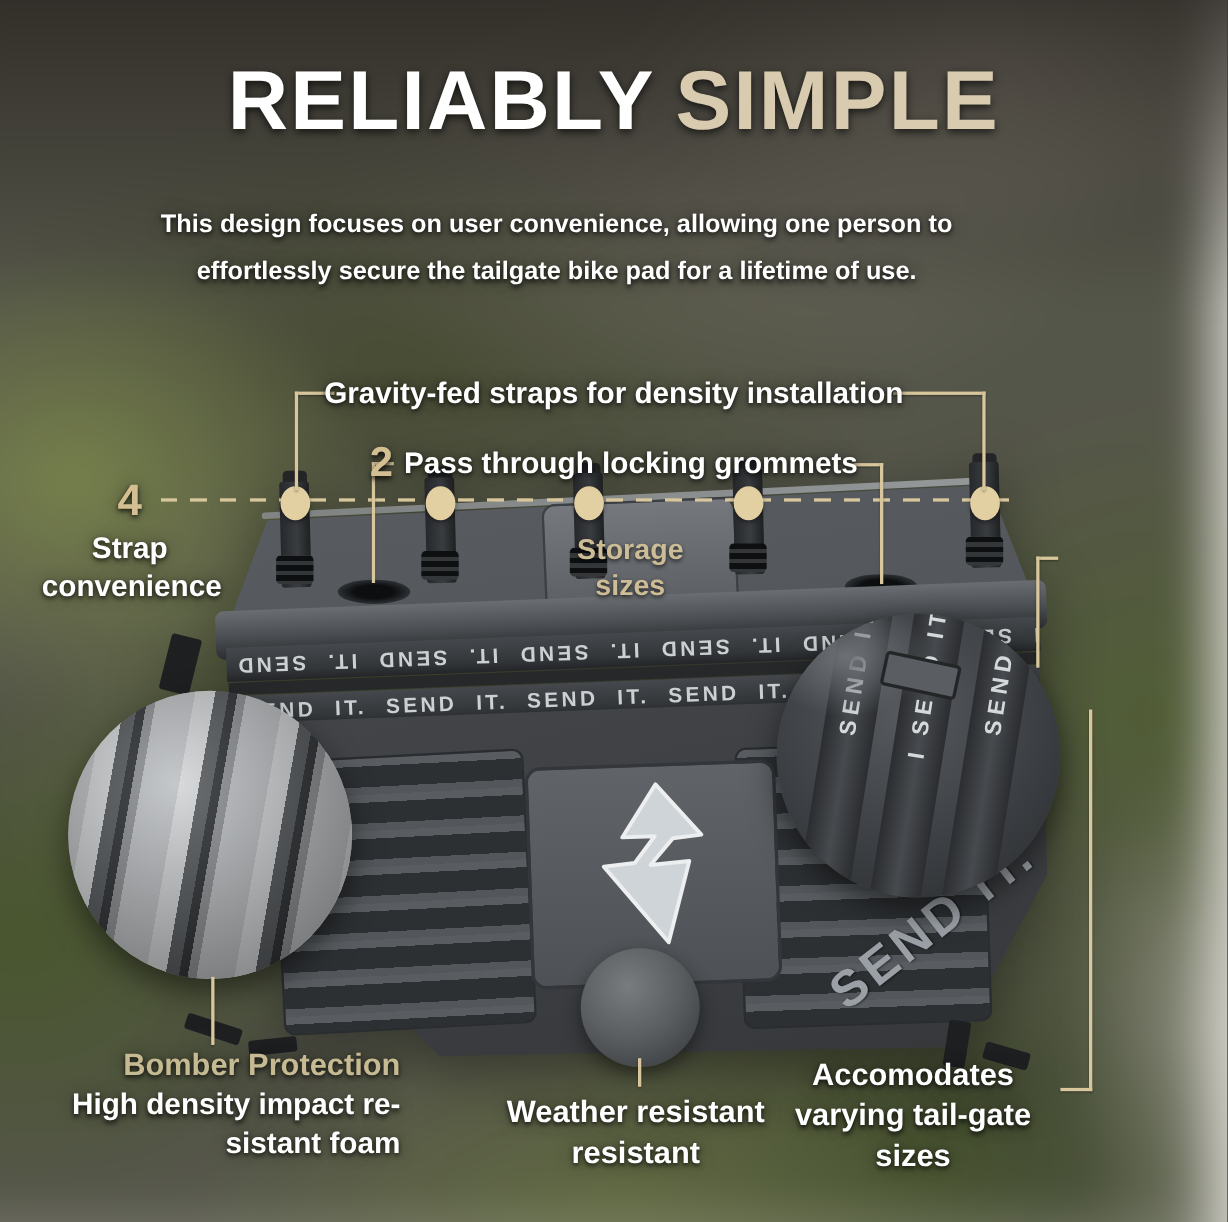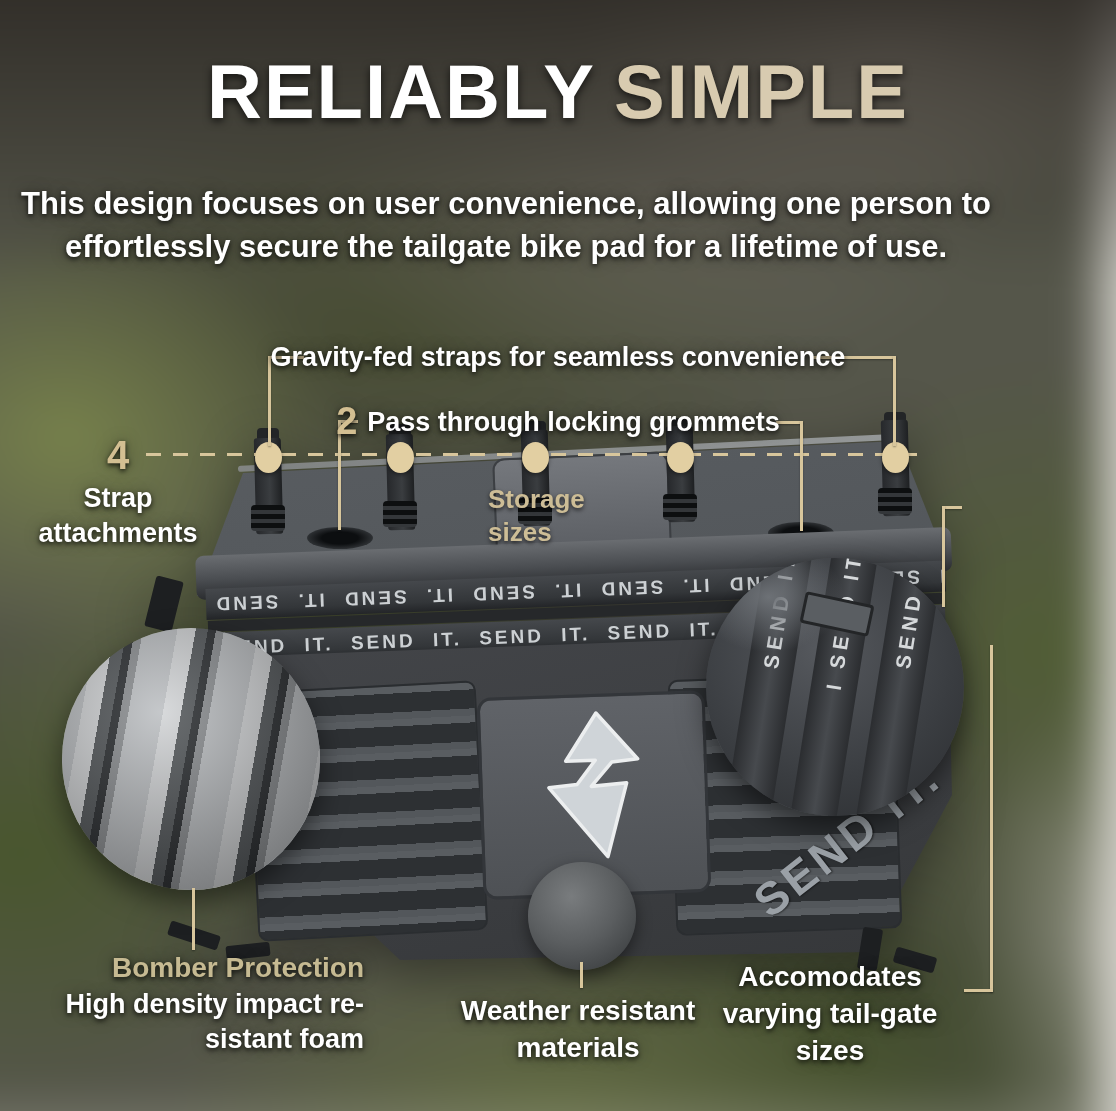--- a/index.html
+++ b/index.html
@@ -126,27 +126,27 @@
     background:repeating-linear-gradient(90deg,#d8c69c 0 15px, rgba(0,0,0,0) 15px 27px);
   }
   .dot{position:absolute;width:27px;height:31px;border-radius:50%;background:#e2cfa2;top:442px;box-shadow:0 2px 4px rgba(0,0,0,.4);}
 
   
   .tx{position:absolute;color:#fff;font-weight:700;
     text-shadow:0 2px 5px rgba(0,0,0,.8), 0 0 16px rgba(0,0,0,.35);}
   .title{left:0;width:1116px;top:48px;text-align:center;font-size:76px;letter-spacing:2px;white-space:nowrap;
     text-shadow:0 3px 8px rgba(0,0,0,.7);}
   .title .w2{color:#d8cbb0;margin-left:18px;}
-  .subtitle{left:0;width:1012px;top:182px;text-align:center;font-size:31px;line-height:43px;}
+  .subtitle{left:0;width:1012px;top:182px;text-align:center;font-size:23px;line-height:43px;}
   .gravity{left:0;width:1116px;top:342px;text-align:center;font-size:27px;white-space:nowrap;}
   .grommets{left:0;width:1116px;top:400px;text-align:center;font-size:27px;white-space:nowrap;}
   .grommets .num{font-size:38px;color:#d3bf92;margin-right:10px;vertical-align:-3px;}
   .strap-co{left:38px;top:438px;width:160px;text-align:center;font-size:27px;line-height:35px;}
   .strap-co .num{font-size:40px;display:block;color:#d3bf92;margin-bottom:8px;}
-  .storage{left:488px;top:483px;width:170px;text-align:left;font-size:26px;line-height:33px;color:#cdbd96;text-shadow:0 2px 4px rgba(0,0,0,.7);}
+  .storage{left:488px;top:483px;width:170px;text-align:center;font-size:26px;line-height:33px;color:#cdbd96;text-shadow:0 2px 4px rgba(0,0,0,.7);}
   .noframe{left:958px;top:490px;font-size:27px;line-height:35px;}
   .bomber{left:48px;top:950px;width:316px;text-align:right;font-size:27px;line-height:35px;}
   .bomber .bt{color:#c6ba92;font-size:28px;display:block;margin-bottom:2px;}
   .weather{left:428px;top:992px;width:300px;text-align:center;font-size:28px;line-height:37px;}
   .accom{right:146px;top:958px;width:280px;text-align:center;font-size:28px;line-height:37px;}
 </style>
 </head>
 <body>
 
 <div class="stage">
@@ -252,47 +252,47 @@
 
   <div class="tx title">
     <span class="w1">RELIABLY</span><span class="w2">SIMPLE</span>
   </div>
 
   <div class="tx subtitle">
     <div>This design focuses on user convenience, allowing one person to</div>
     <div>effortlessly secure the tailgate bike pad for a lifetime of use.</div>
   </div>
 
-  <div class="tx gravity">Gravity-fed straps for seamless convenience</div>
+  <div class="tx gravity">Gravity-fed straps for density installation</div>
 
   <div class="tx grommets">
     <span class="num">2</span><span>Pass through locking grommets</span>
   </div>
 
   <div class="tx strap-co">
     <span class="num">4</span>
     <div>Strap</div>
-    <div>attachments</div>
+    <div>convenience</div>
   </div>
 
   <div class="tx storage">
     <div>Storage</div>
     <div>sizes</div>
   </div>
 
 
   <div class="tx bomber">
     <span class="bt">Bomber Protection</span>
     <div>High density impact re-</div>
     <div>sistant foam</div>
   </div>
 
   <div class="tx weather">
     <div>Weather resistant</div>
-    <div>materials</div>
+    <div>resistant</div>
   </div>
 
   <div class="tx accom">
     <div>Accomodates</div>
     <div>varying tail-gate</div>
     <div>sizes</div>
   </div>
 </div>
 
 </body></html>

